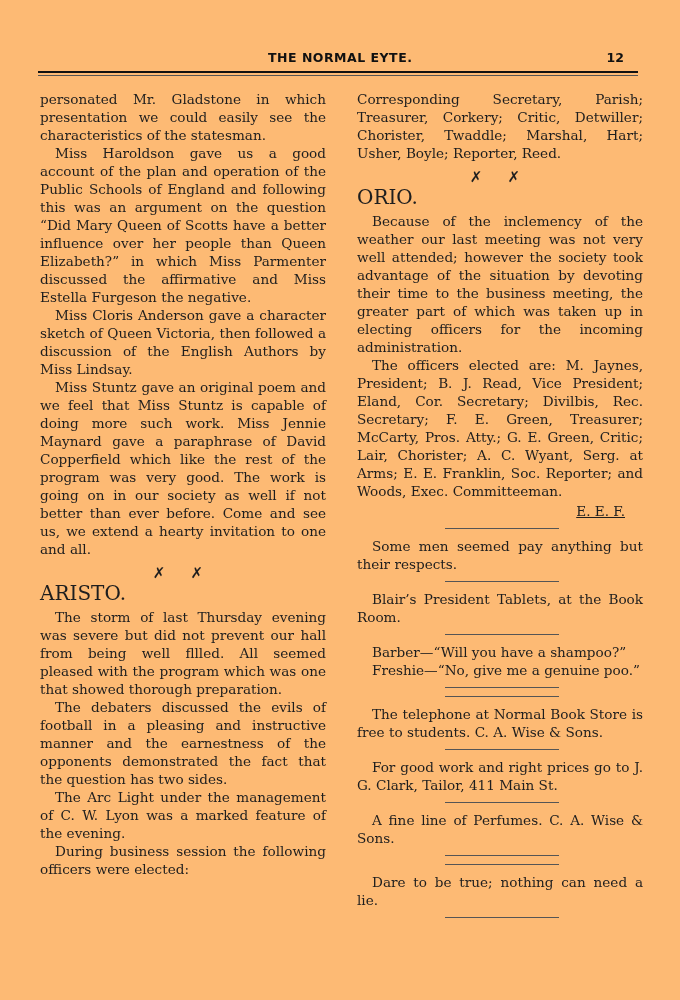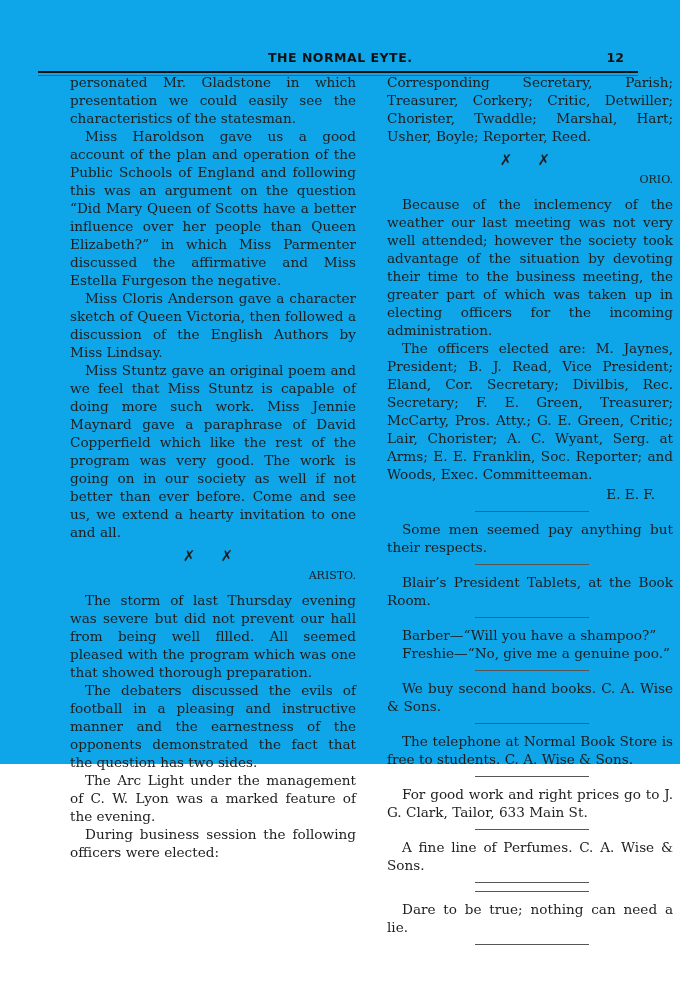--- a/index.html
+++ b/index.html
@@ -1,31 +1,31 @@
 <!DOCTYPE html>
 <html><head>
 <meta charset="utf-8">
 <style>
   html, body { margin: 0; padding: 0; background: #ffffff; }
   body { width: 680px; height: 1000px; position: relative; overflow: hidden; font-family: "DejaVu Serif", "Liberation Serif", serif; color: #1e1e1e; }
-  .page { position: absolute; left: 0; top: 0; width: 680px; height: 764px; background: #0ea5e9; }
+  .page { position: absolute; left: 0; top: 0; width: 680px; height: 1000px; background: #fdba74; }
   .header { position: absolute; left: 38px; top: 48px; width: 600px; height: 20px; }
   .title { position: absolute; left: 230px; top: 2px; font-family: "DejaVu Sans", "Liberation Sans", sans-serif; font-weight: bold; font-size: 12.5px; letter-spacing: 0.5px; color: #111; }
   .pagenum { position: absolute; right: 14px; top: 2px; font-family: "DejaVu Sans", "Liberation Sans", sans-serif; font-weight: bold; font-size: 12.5px; color: #111; }
   .rule-thick { position: absolute; left: 38px; top: 71px; width: 600px; height: 2px; background: #111; }
   .rule-thin { position: absolute; left: 38px; top: 75px; width: 600px; height: 1px; background: #555; }
-  .col { position: absolute; top: 73px; width: 286px; font-size: 13.6px; line-height: 18px; text-align: justify; margin-left: 30px; }
+  .col { position: absolute; top: 90px; width: 286px; font-size: 13.6px; line-height: 18px; text-align: justify; }
   .col.left { left: 40px; }
   .col.right { left: 357px; }
   .col p { margin: 0; text-indent: 15px; hyphens: manual; }
   .col p.noindent { text-indent: 0; }
   .orn { text-align: center; font-weight: bold; font-size: 15px; letter-spacing: 10px; margin: 6px 0 2px 0; font-family: "DejaVu Sans", sans-serif; }
-  .heading { text-align: right; font-size: 11px; margin: 2px 0 6px 0; }
+  .heading { text-align: left; font-size: 20px; margin: 2px 0 6px 0; }
   .sep { width: 114px; height: 1px; background: #555; margin: 8px auto 8px 88px; }
-  .sign { text-align: right; padding-right: 18px; margin-top: 2px; }
+  .sign { text-align: right; padding-right: 18px; margin-top: 2px; text-decoration: underline; }
   .item p { text-indent: 15px; }
 </style>
 </head>
 <body>
 
 <div class="page">
   <div class="header">
     <span class="title">THE NORMAL EYTE.</span>
     <span class="pagenum">12</span>
   </div>
@@ -60,30 +60,27 @@
         <div class="sep"></div>
         <div class="item">
           <p>Blair’s President Tablets, at the Book Room.</p>
         </div>
         <div class="sep"></div>
         <div class="item">
           <p>Barber—“Will you have a shampoo?”</p>
           <p>Freshie—“No, give me a genuine poo.”</p>
         </div>
         <div class="sep"></div>
-        <div class="item">
-          <p>We buy second hand books. C. A. Wise &amp; Sons.</p>
-        </div>
         <div class="sep"></div>
         <div class="item">
           <p>The telephone at Normal Book Store is free to students.      C. A. Wise &amp; Sons.</p>
         </div>
         <div class="sep"></div>
         <div class="item">
-          <p>For good work and right prices go to J. G. Clark, Tailor, 633 Main St.</p>
+          <p>For good work and right prices go to J. G. Clark, Tailor, 411 Main St.</p>
         </div>
         <div class="sep"></div>
         <div class="item">
           <p>A fine line of Perfumes. C. A. Wise &amp; Sons.</p>
         </div>
         <div class="sep"></div>
         <div class="sep"></div>
         <div class="item">
           <p>Dare to be true; nothing can need a lie.</p>
         </div>

